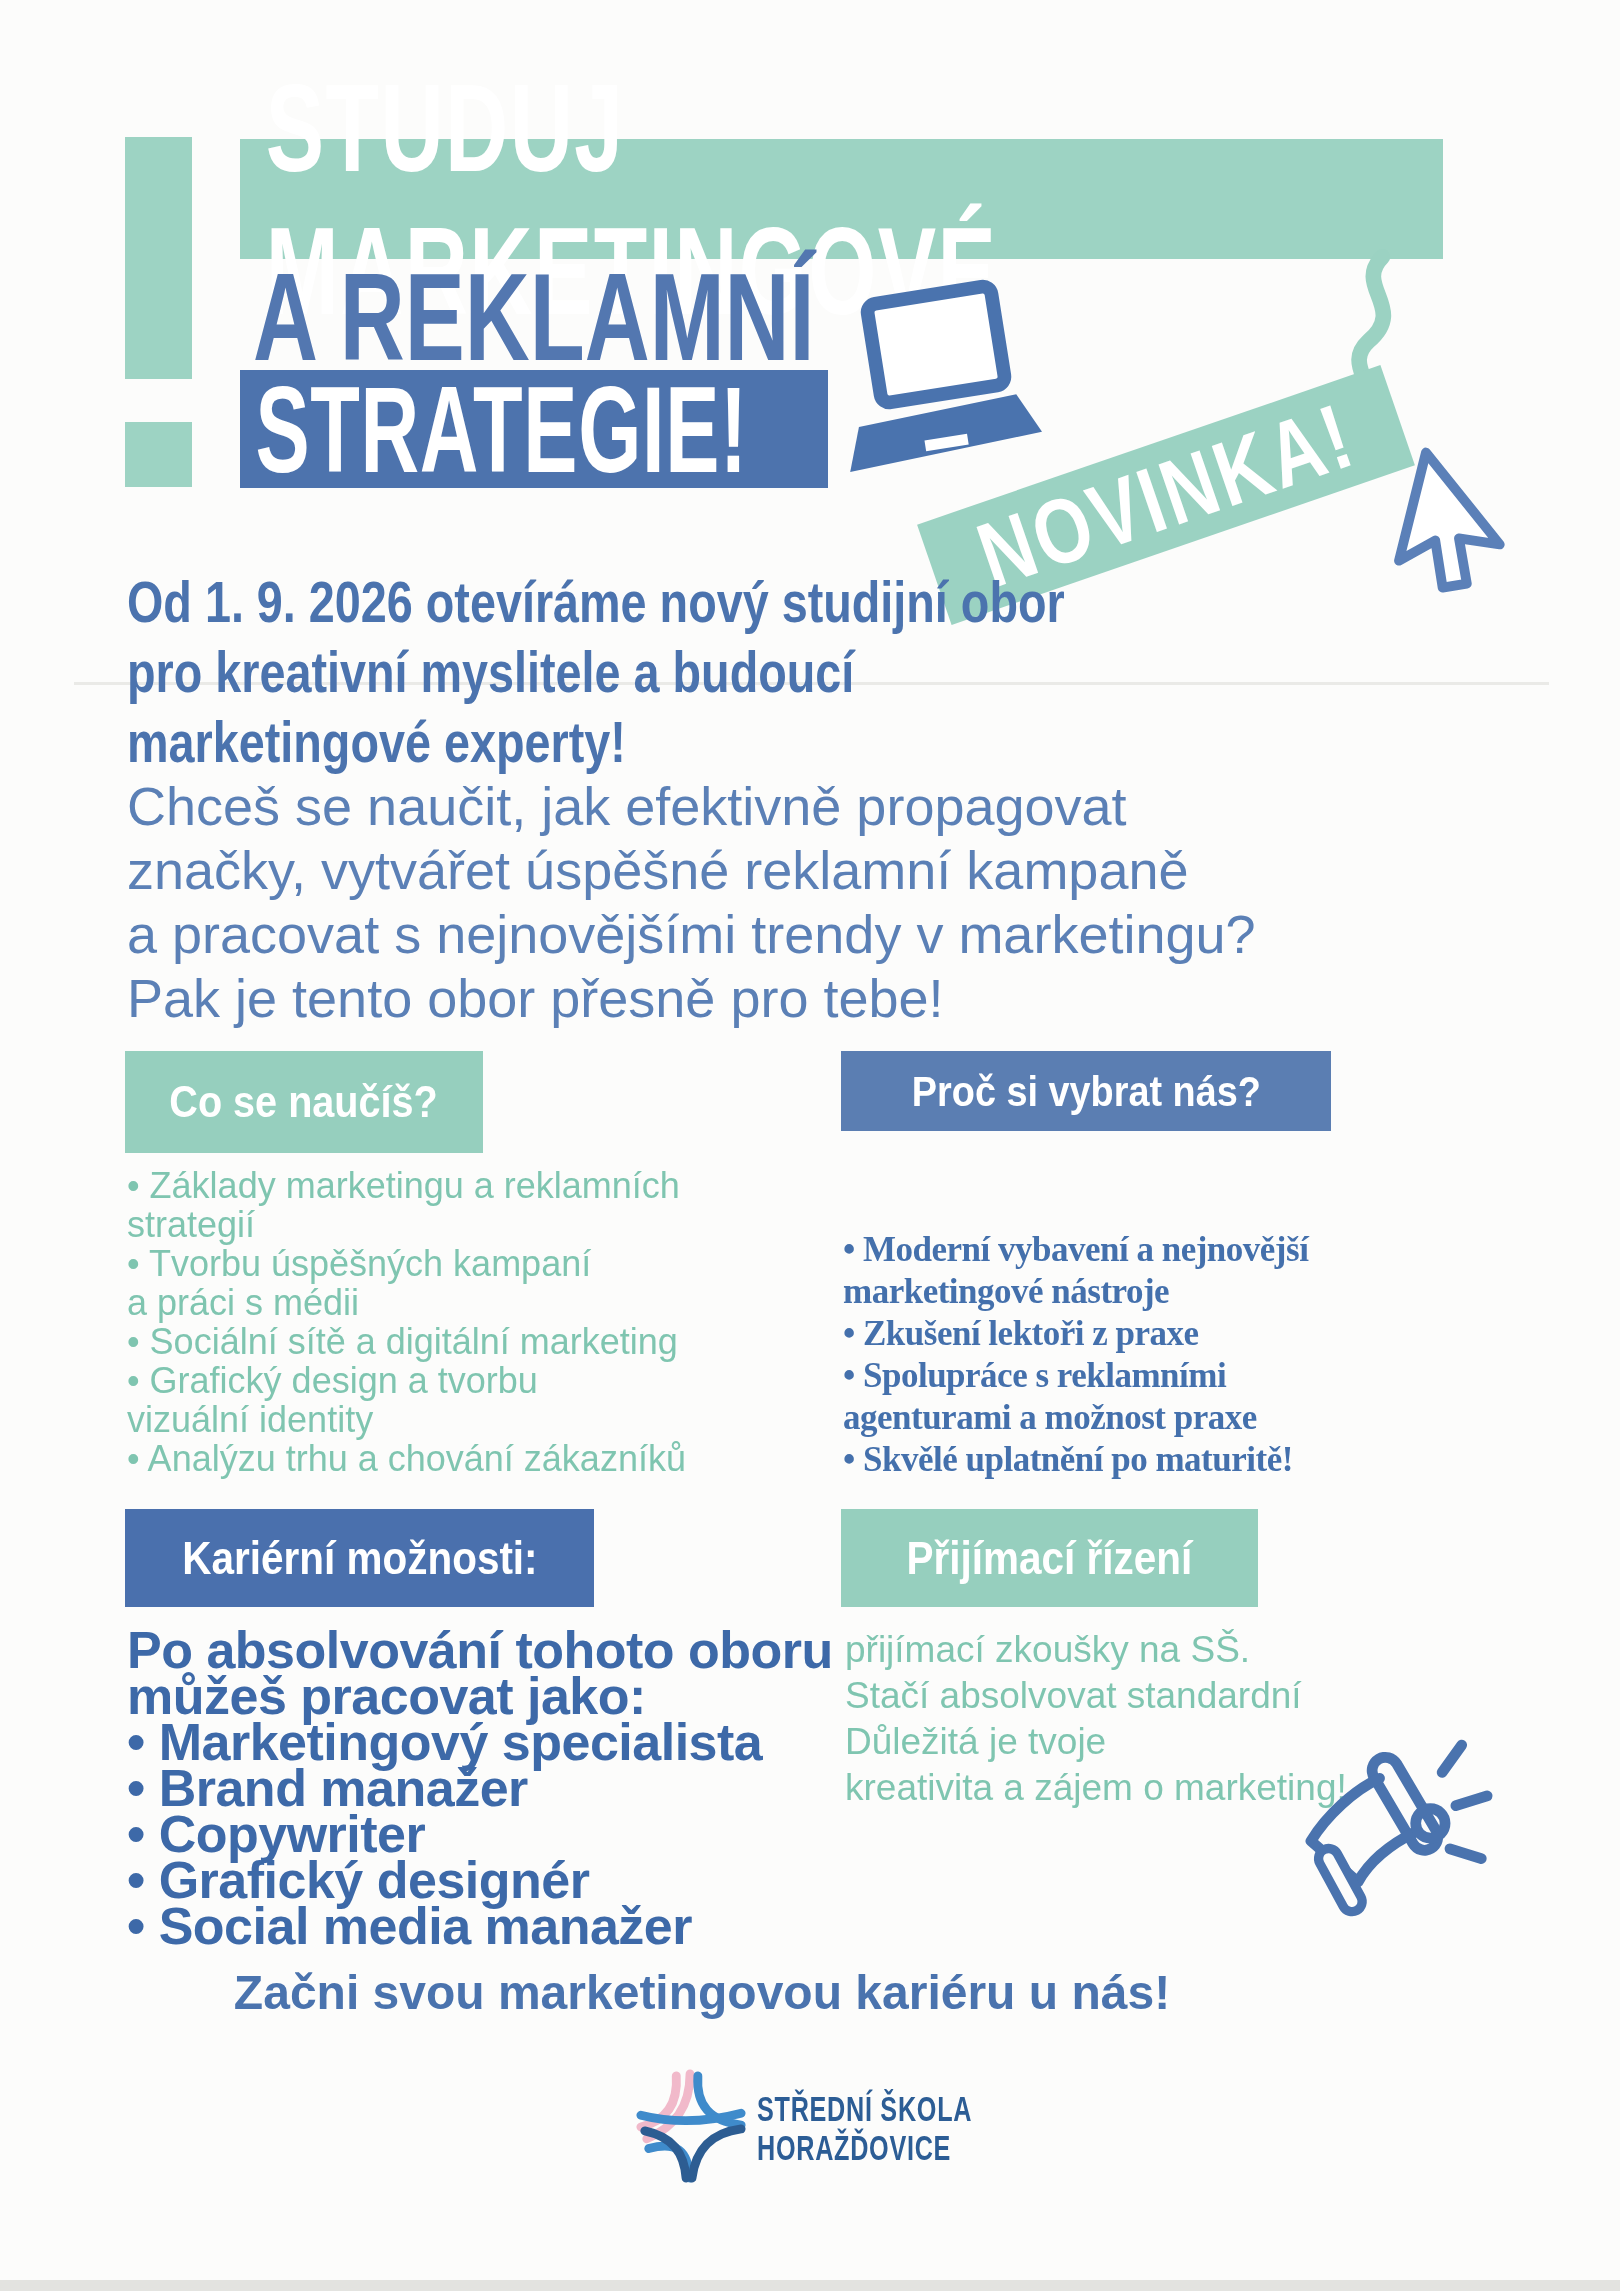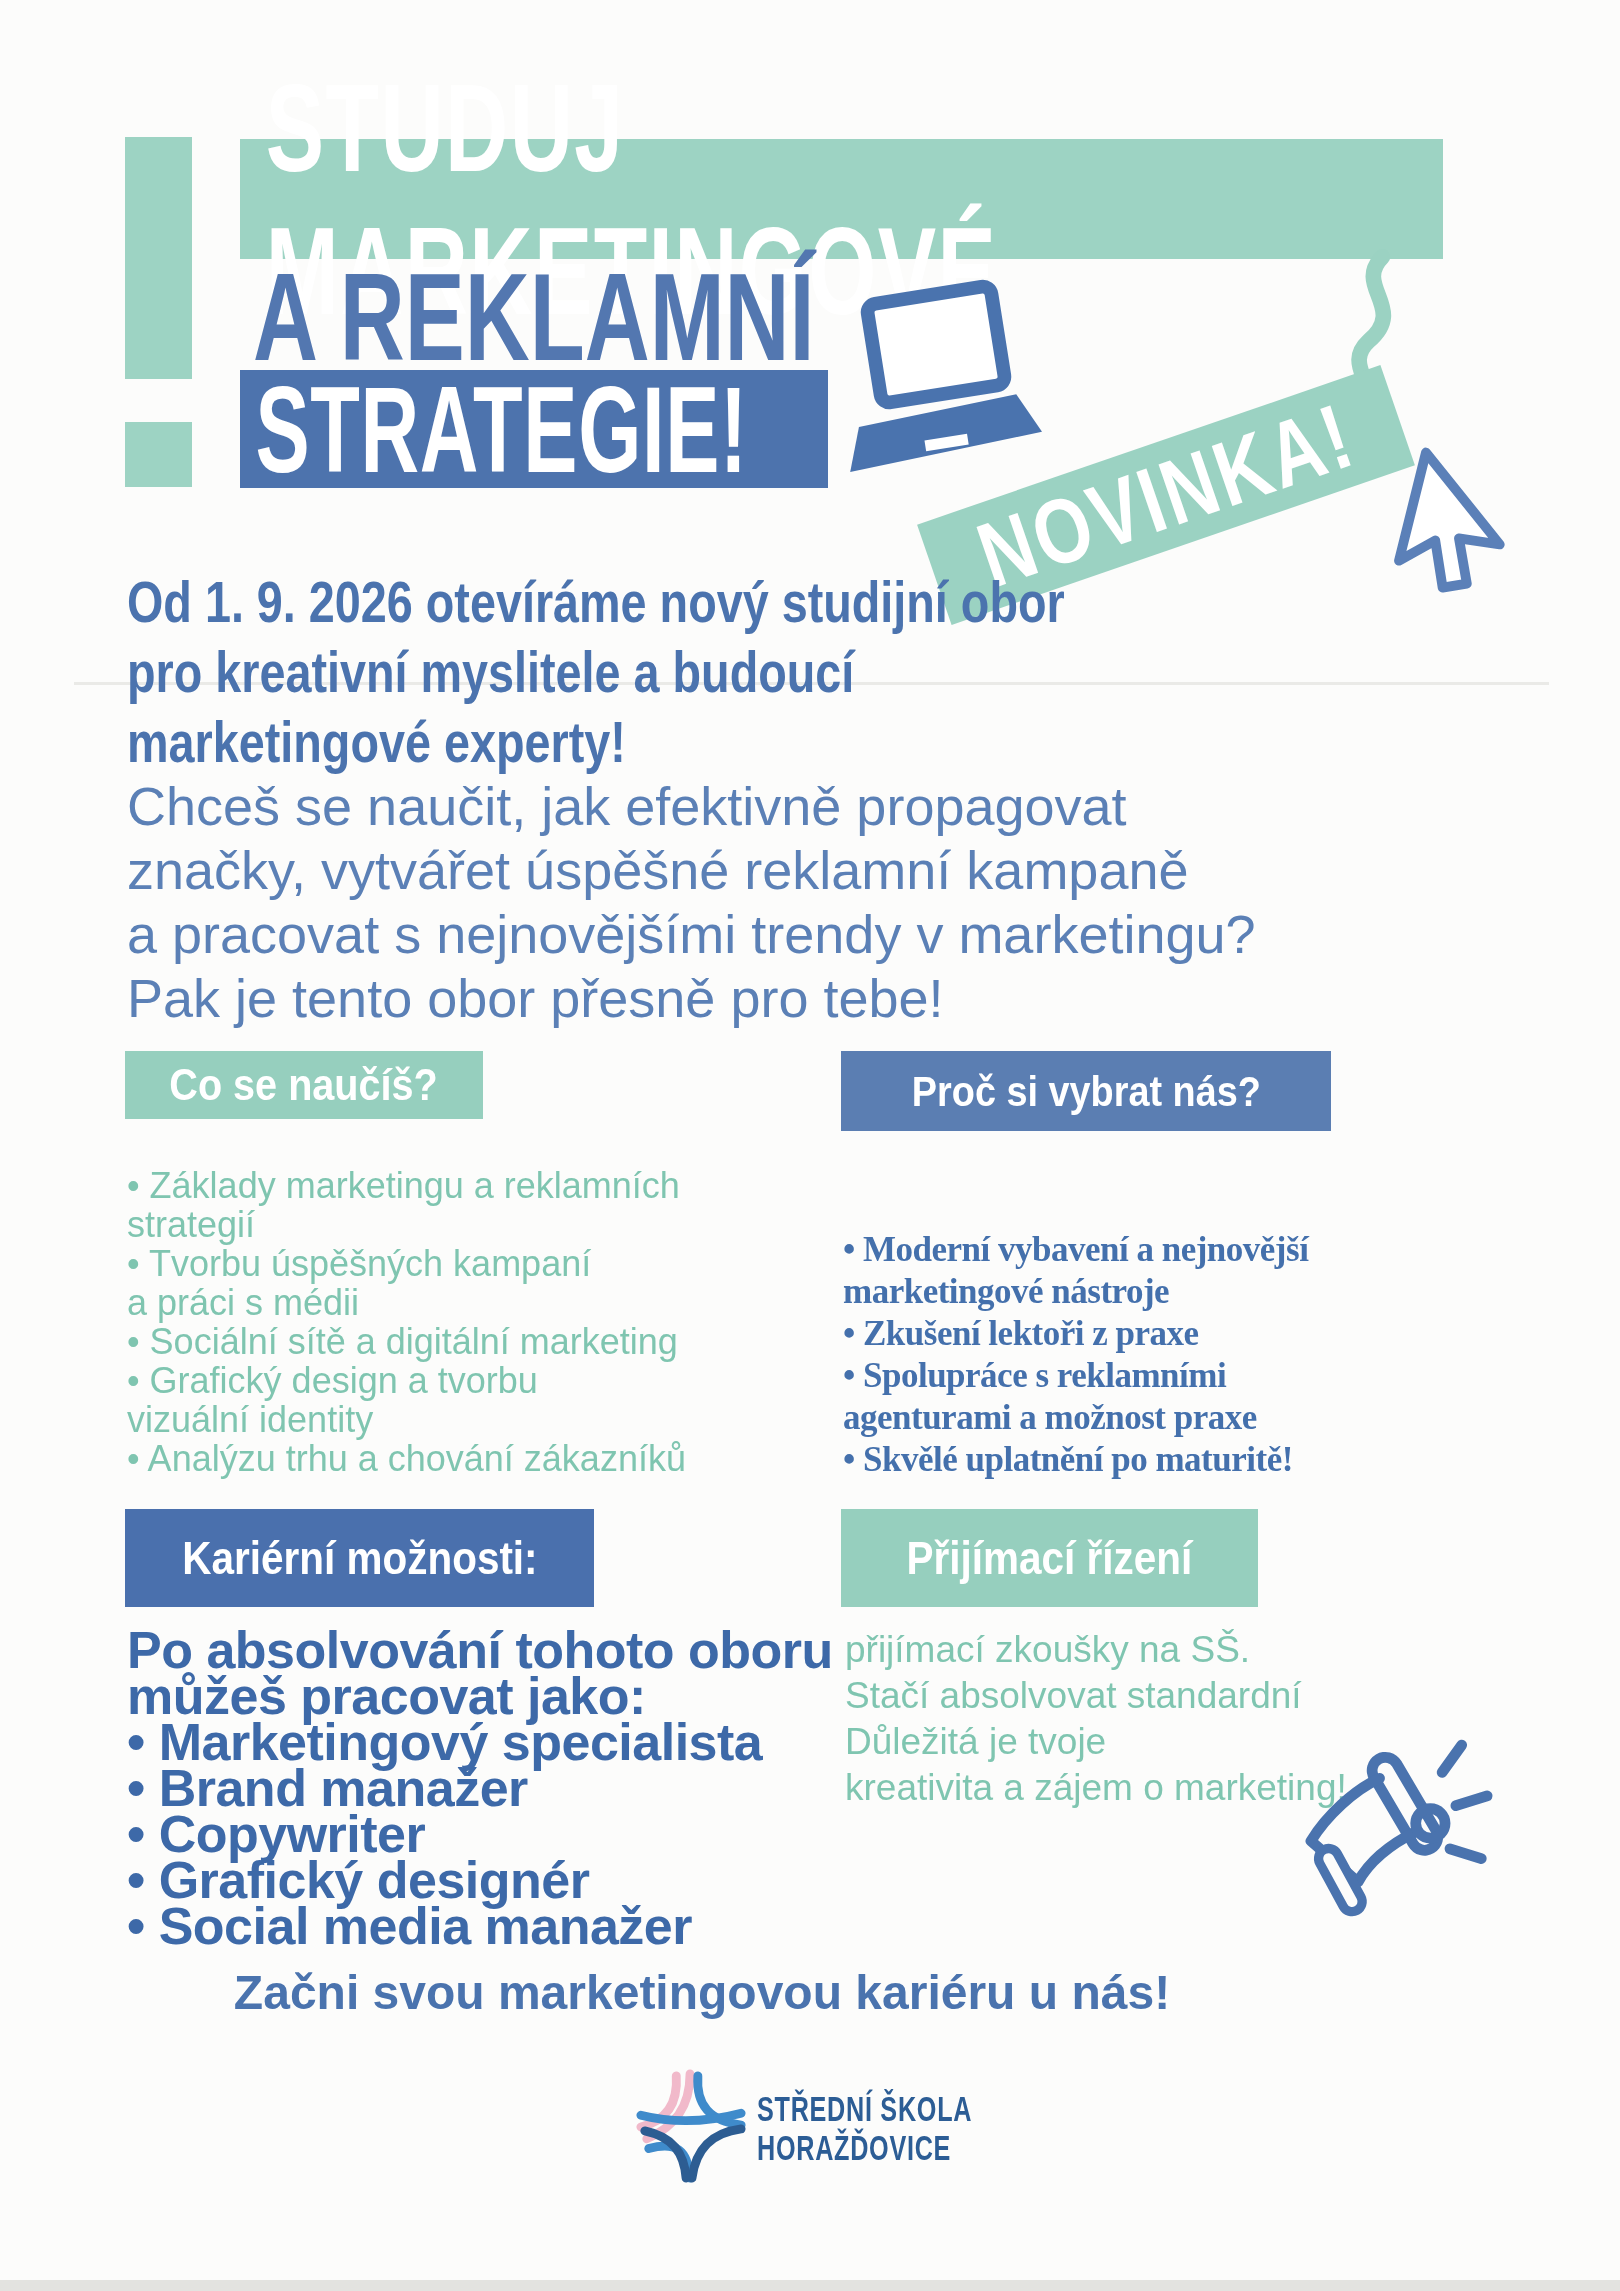--- a/index.html
+++ b/index.html
@@ -36,21 +36,21 @@
   .badge span{display:inline-block;font-size:92px;font-weight:bold;color:#ffffff;letter-spacing:3.9px;
     transform:scaleX(.80);}
   
   .intro-heading{left:127px;top:567px;transform:scaleX(.82);transform-origin:left top;}
   .intro-heading .line{font-size:57px;font-weight:bold;color:var(--heading-text);line-height:70px;}
   .intro-par{left:127px;top:774px;}
   .intro-par .line{font-size:54px;color:var(--paragraph-text);line-height:64px;}
   
   .hbox{display:flex;align-items:center;justify-content:center;color:#fff;font-weight:bold;}
   .hbox span{display:inline-block;transform:scaleX(.88);white-space:nowrap;}
-  .box-learn{left:125px;top:1051px;width:358px;height:68px;background:var(--teal-box);font-size:45px;}
+  .box-learn{left:125px;top:1051px;width:358px;height:102px;background:var(--teal-box);font-size:45px;}
   .box-why{left:841px;top:1051px;width:490px;height:80px;background:var(--blue-box-why);font-size:43px;}
   .box-career{left:125px;top:1509px;width:469px;height:98px;background:var(--blue-box-career);font-size:46px;}
   .box-adm{left:841px;top:1509px;width:417px;height:98px;background:var(--teal-box);font-size:46px;}
   
   .learn-list{left:127px;top:1166px;}
   .learn-list .line{font-size:36px;color:var(--teal-text);line-height:39px;}
   .why-list{left:843px;top:1229px;font-family:Liberation Serif, serif;}
   .why-list .line{font-size:35px;font-weight:bold;color:var(--blue-list-text);line-height:42px;letter-spacing:-0.5px;}
   .career-list{left:127px;top:1627px;}
   .career-list .line{font-size:52px;font-weight:bold;color:var(--career-text);line-height:46px;letter-spacing:-0.5px;}

